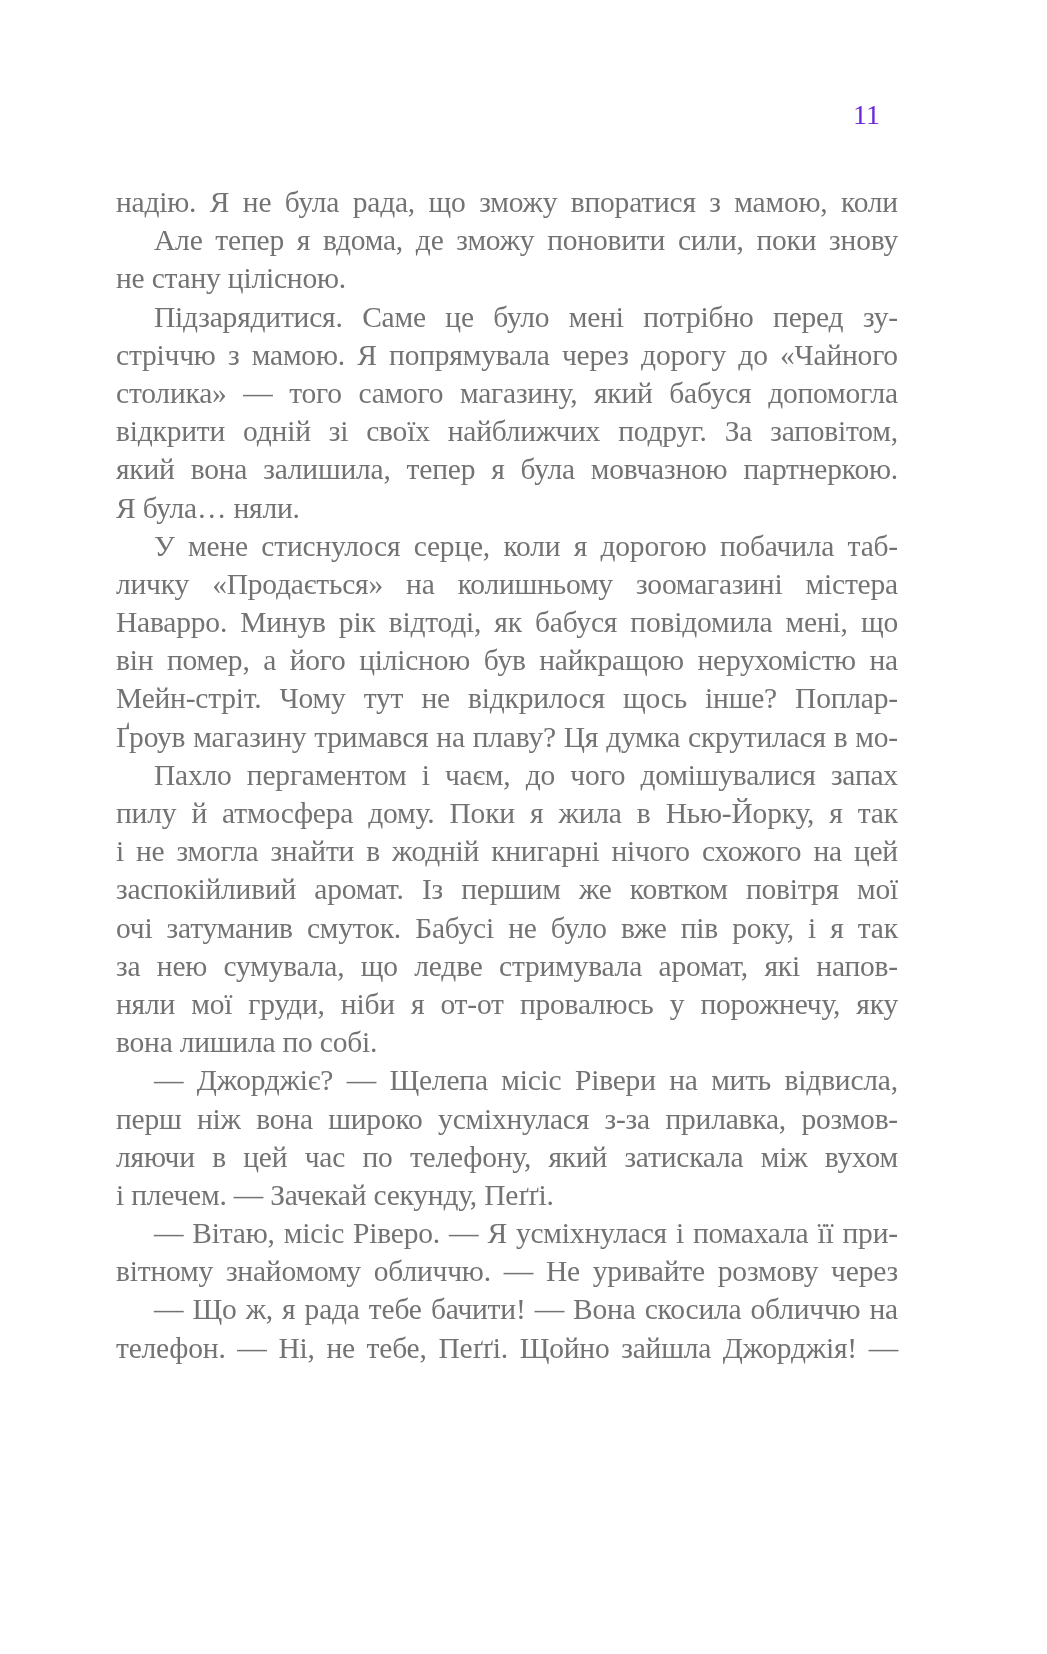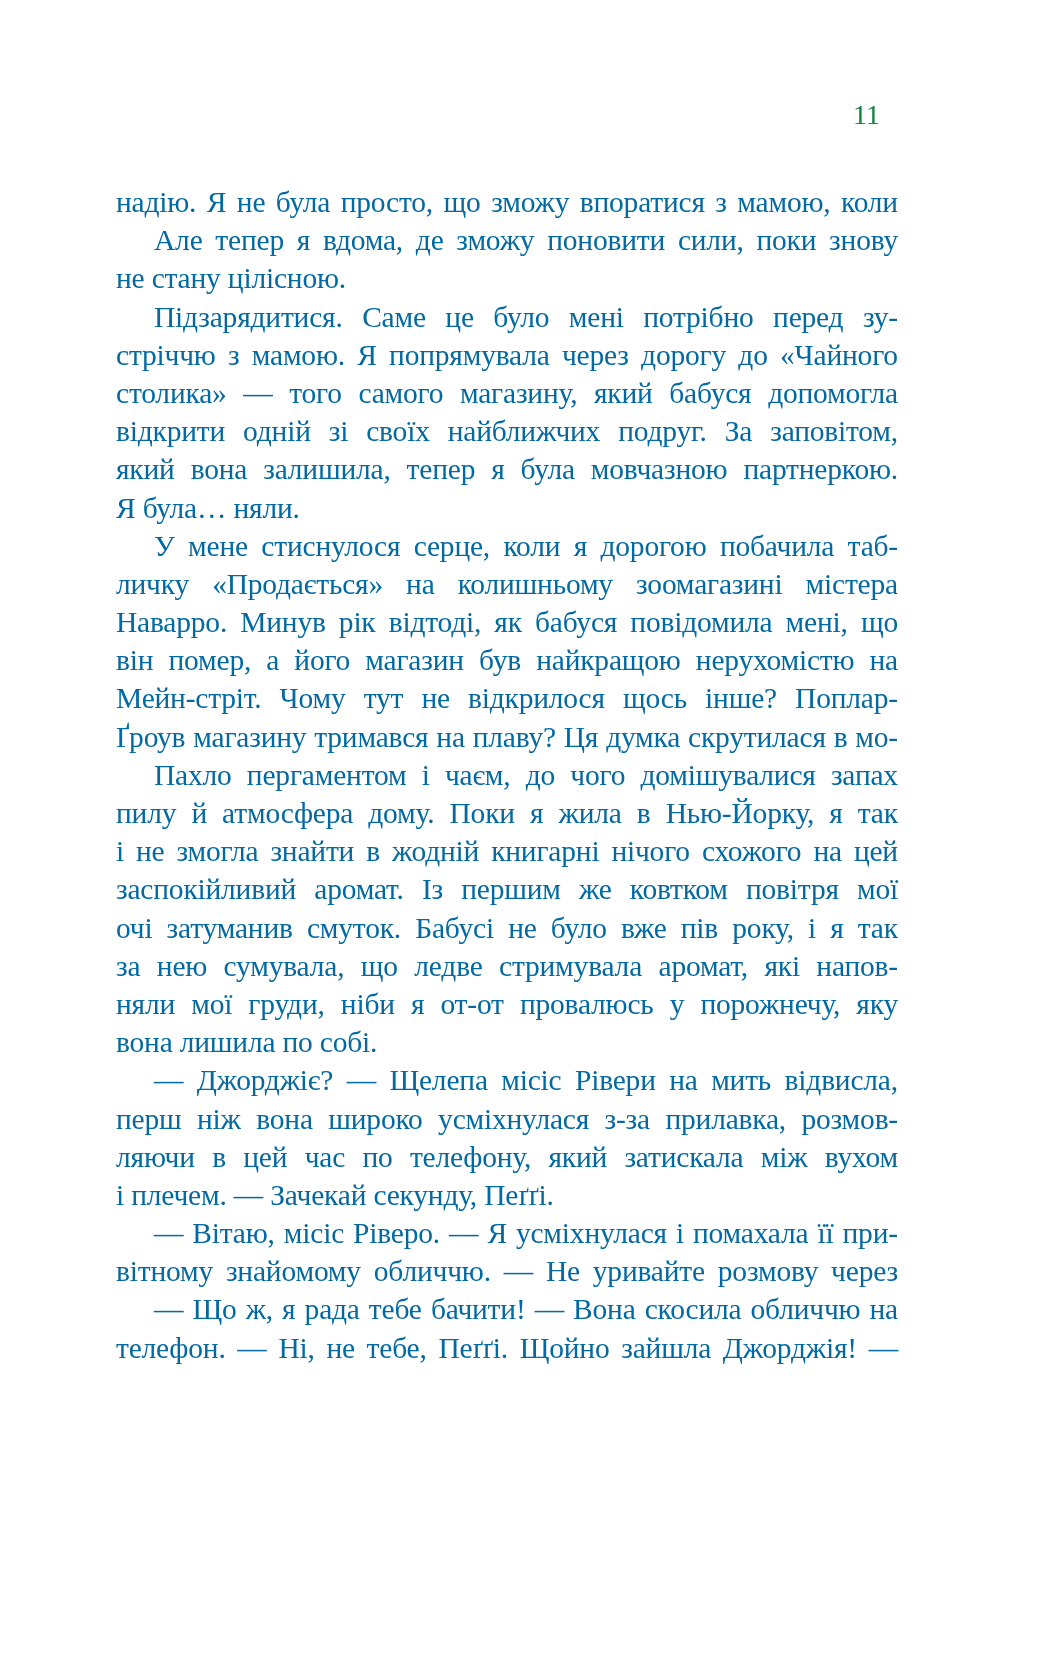--- a/index.html
+++ b/index.html
@@ -17,30 +17,30 @@
     color: #1b1b1b;
   }
   .page-number {
     position: absolute;
     top: 99px;
     left: 115px;
     width: 765px;           
     text-align: right;
     font-size: 28px;
     line-height: 32px;
-    color: #15803d;
+    color: #6d28d9;
   }
   .text-block {
     position: absolute;
     top: 183px;
     left: 116px;
     width: 782px;
     font-size: 29.5px;
     letter-spacing: -0.2px;
-    color: #0369a1;
+    color: #737373;
   }
   .line {
     height: 38.2px;
     line-height: 38.2px;
     white-space: nowrap;
   }
   
   .line.just {
     display: flex;
     justify-content: space-between;
@@ -54,21 +54,21 @@
 <body>
 
 <div class="page">
   <div class="page-number">11</div>
   <div class="text-block" id="text-block">
       <div class="line just">
         <span>надію.</span>
         <span>Я</span>
         <span>не</span>
         <span>була</span>
-        <span>просто,</span>
+        <span>рада,</span>
         <span>що</span>
         <span>зможу</span>
         <span>впоратися</span>
         <span>з</span>
         <span>мамою,</span>
         <span>коли</span>
       </div>
       <div class="line indent just">
         <span>Але</span>
         <span>тепер</span>
@@ -162,21 +162,21 @@
         <span>бабуся</span>
         <span>повідомила</span>
         <span>мені,</span>
         <span>що</span>
       </div>
       <div class="line just">
         <span>він</span>
         <span>помер,</span>
         <span>а</span>
         <span>його</span>
-        <span>магазин</span>
+        <span>цілісною</span>
         <span>був</span>
         <span>найкращою</span>
         <span>нерухомістю</span>
         <span>на</span>
       </div>
       <div class="line just">
         <span>Мейн-стріт.</span>
         <span>Чому</span>
         <span>тут</span>
         <span>не</span>

